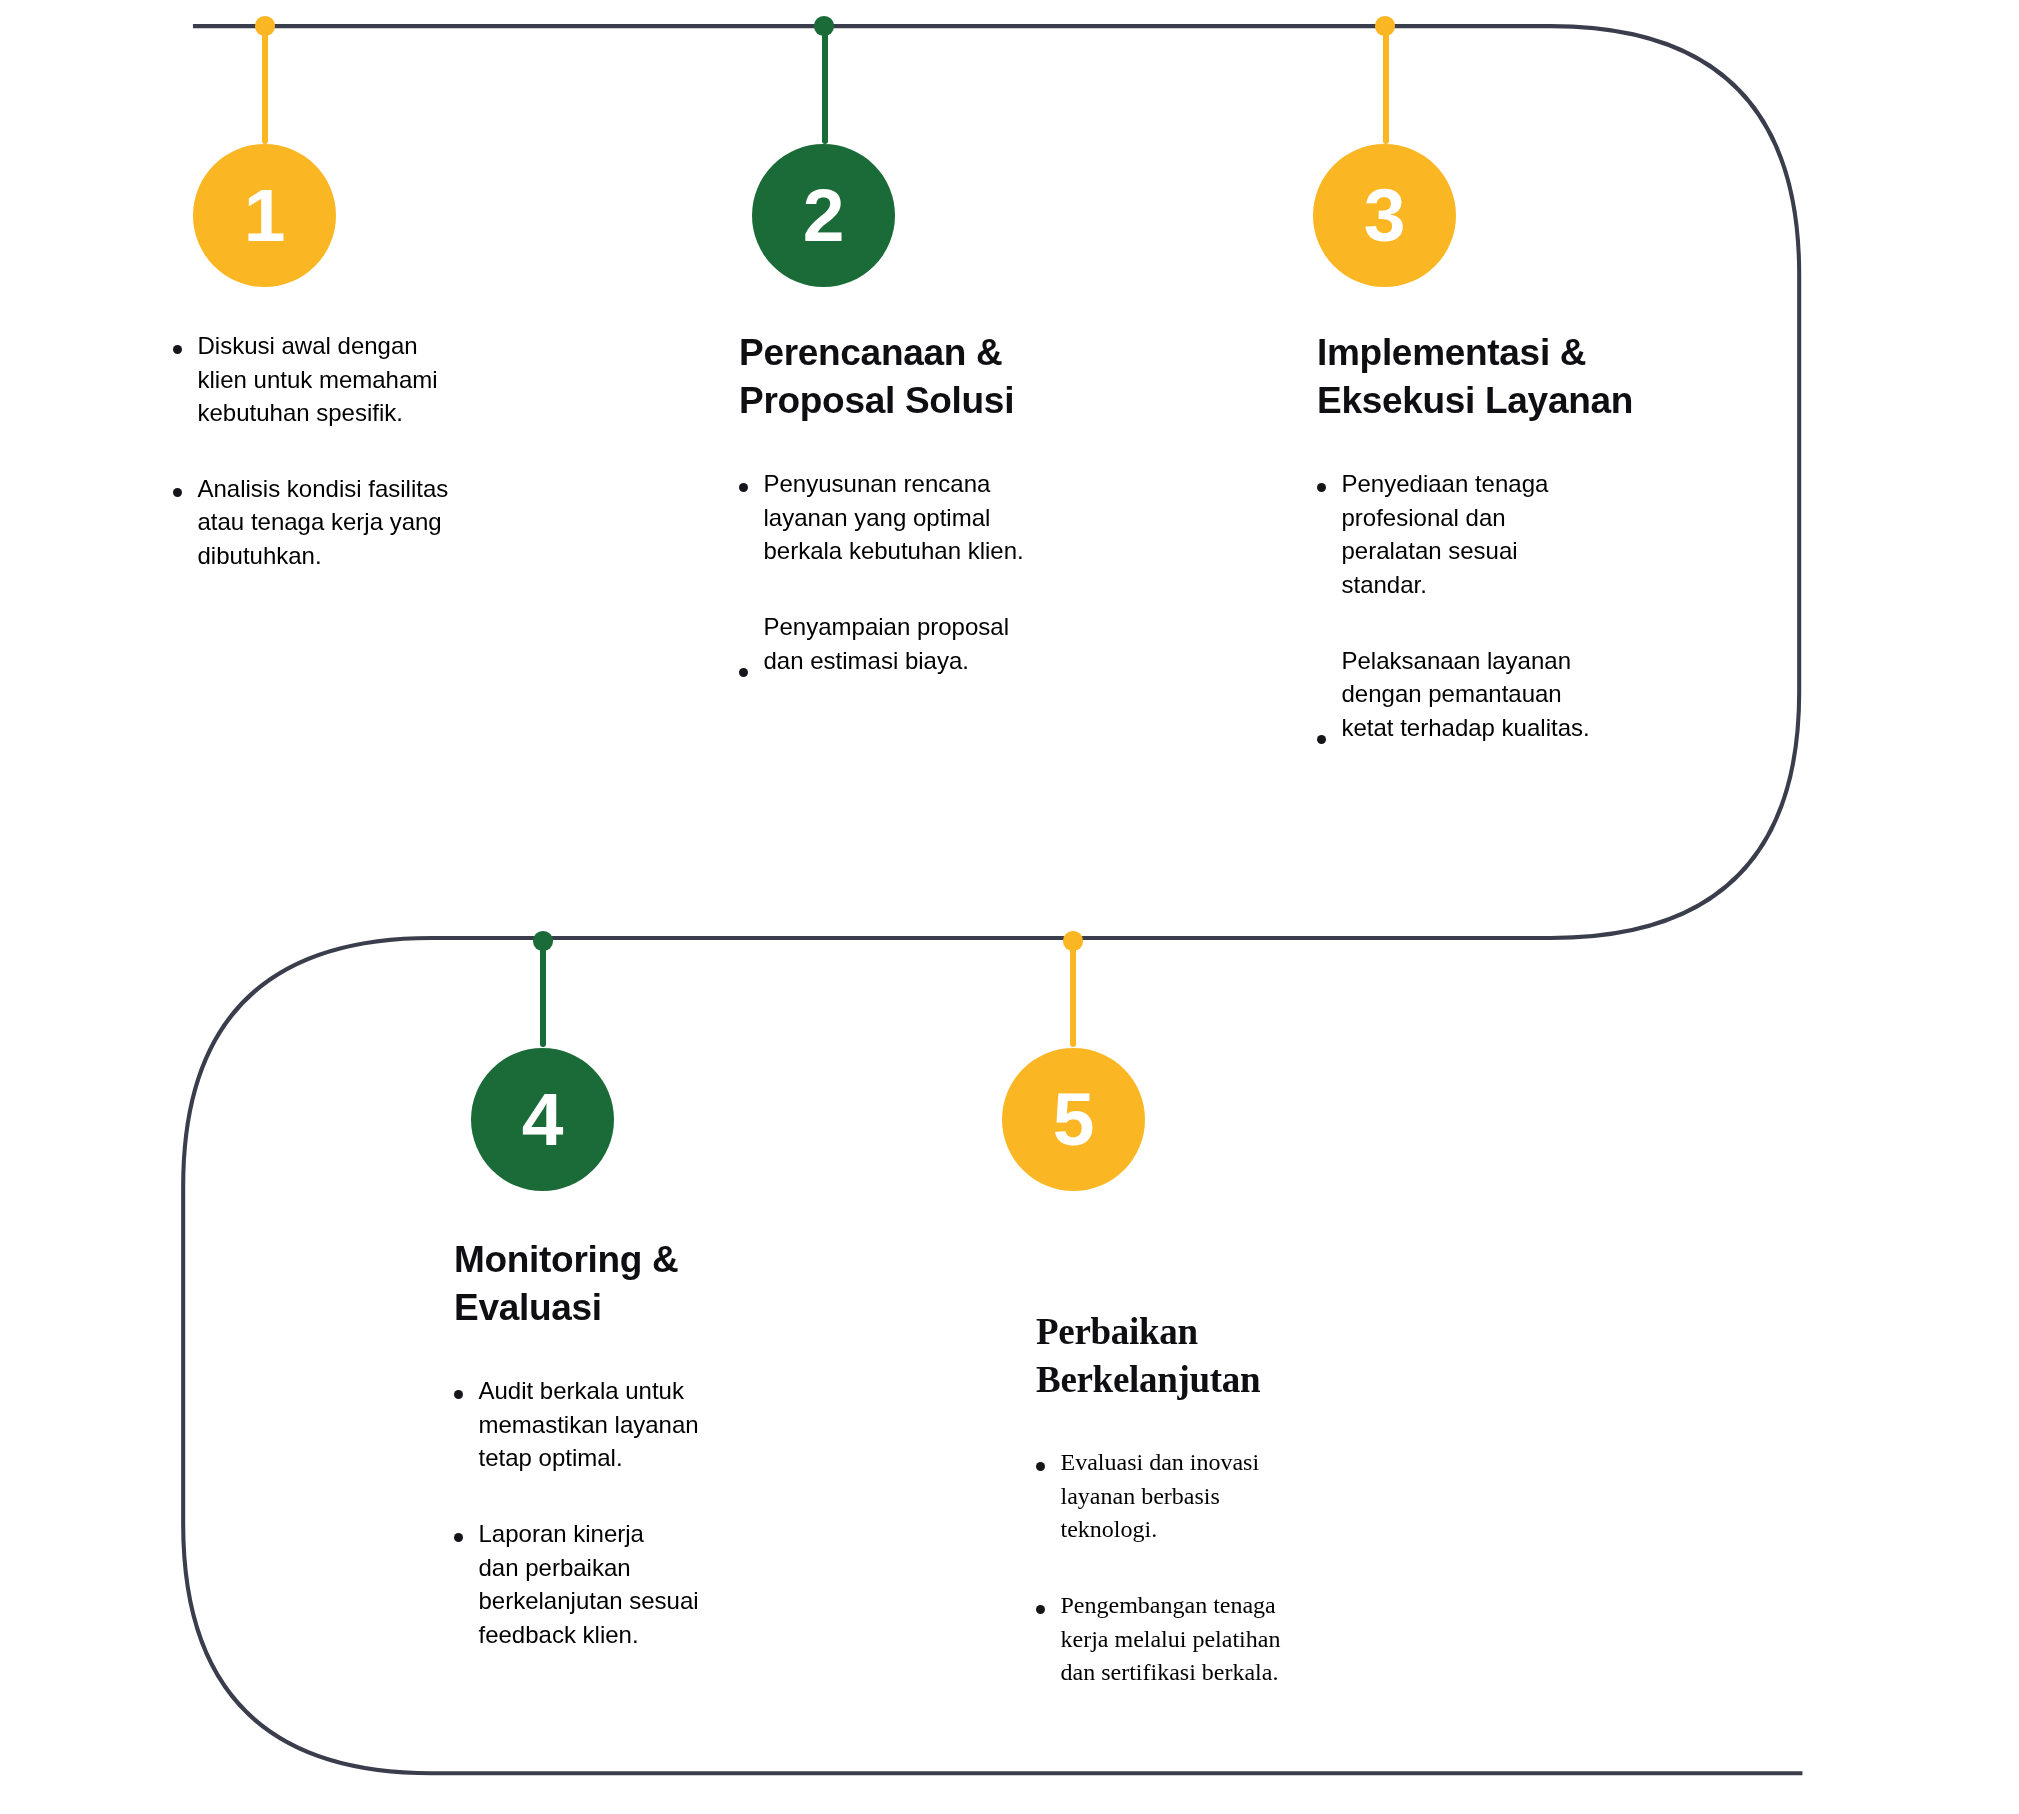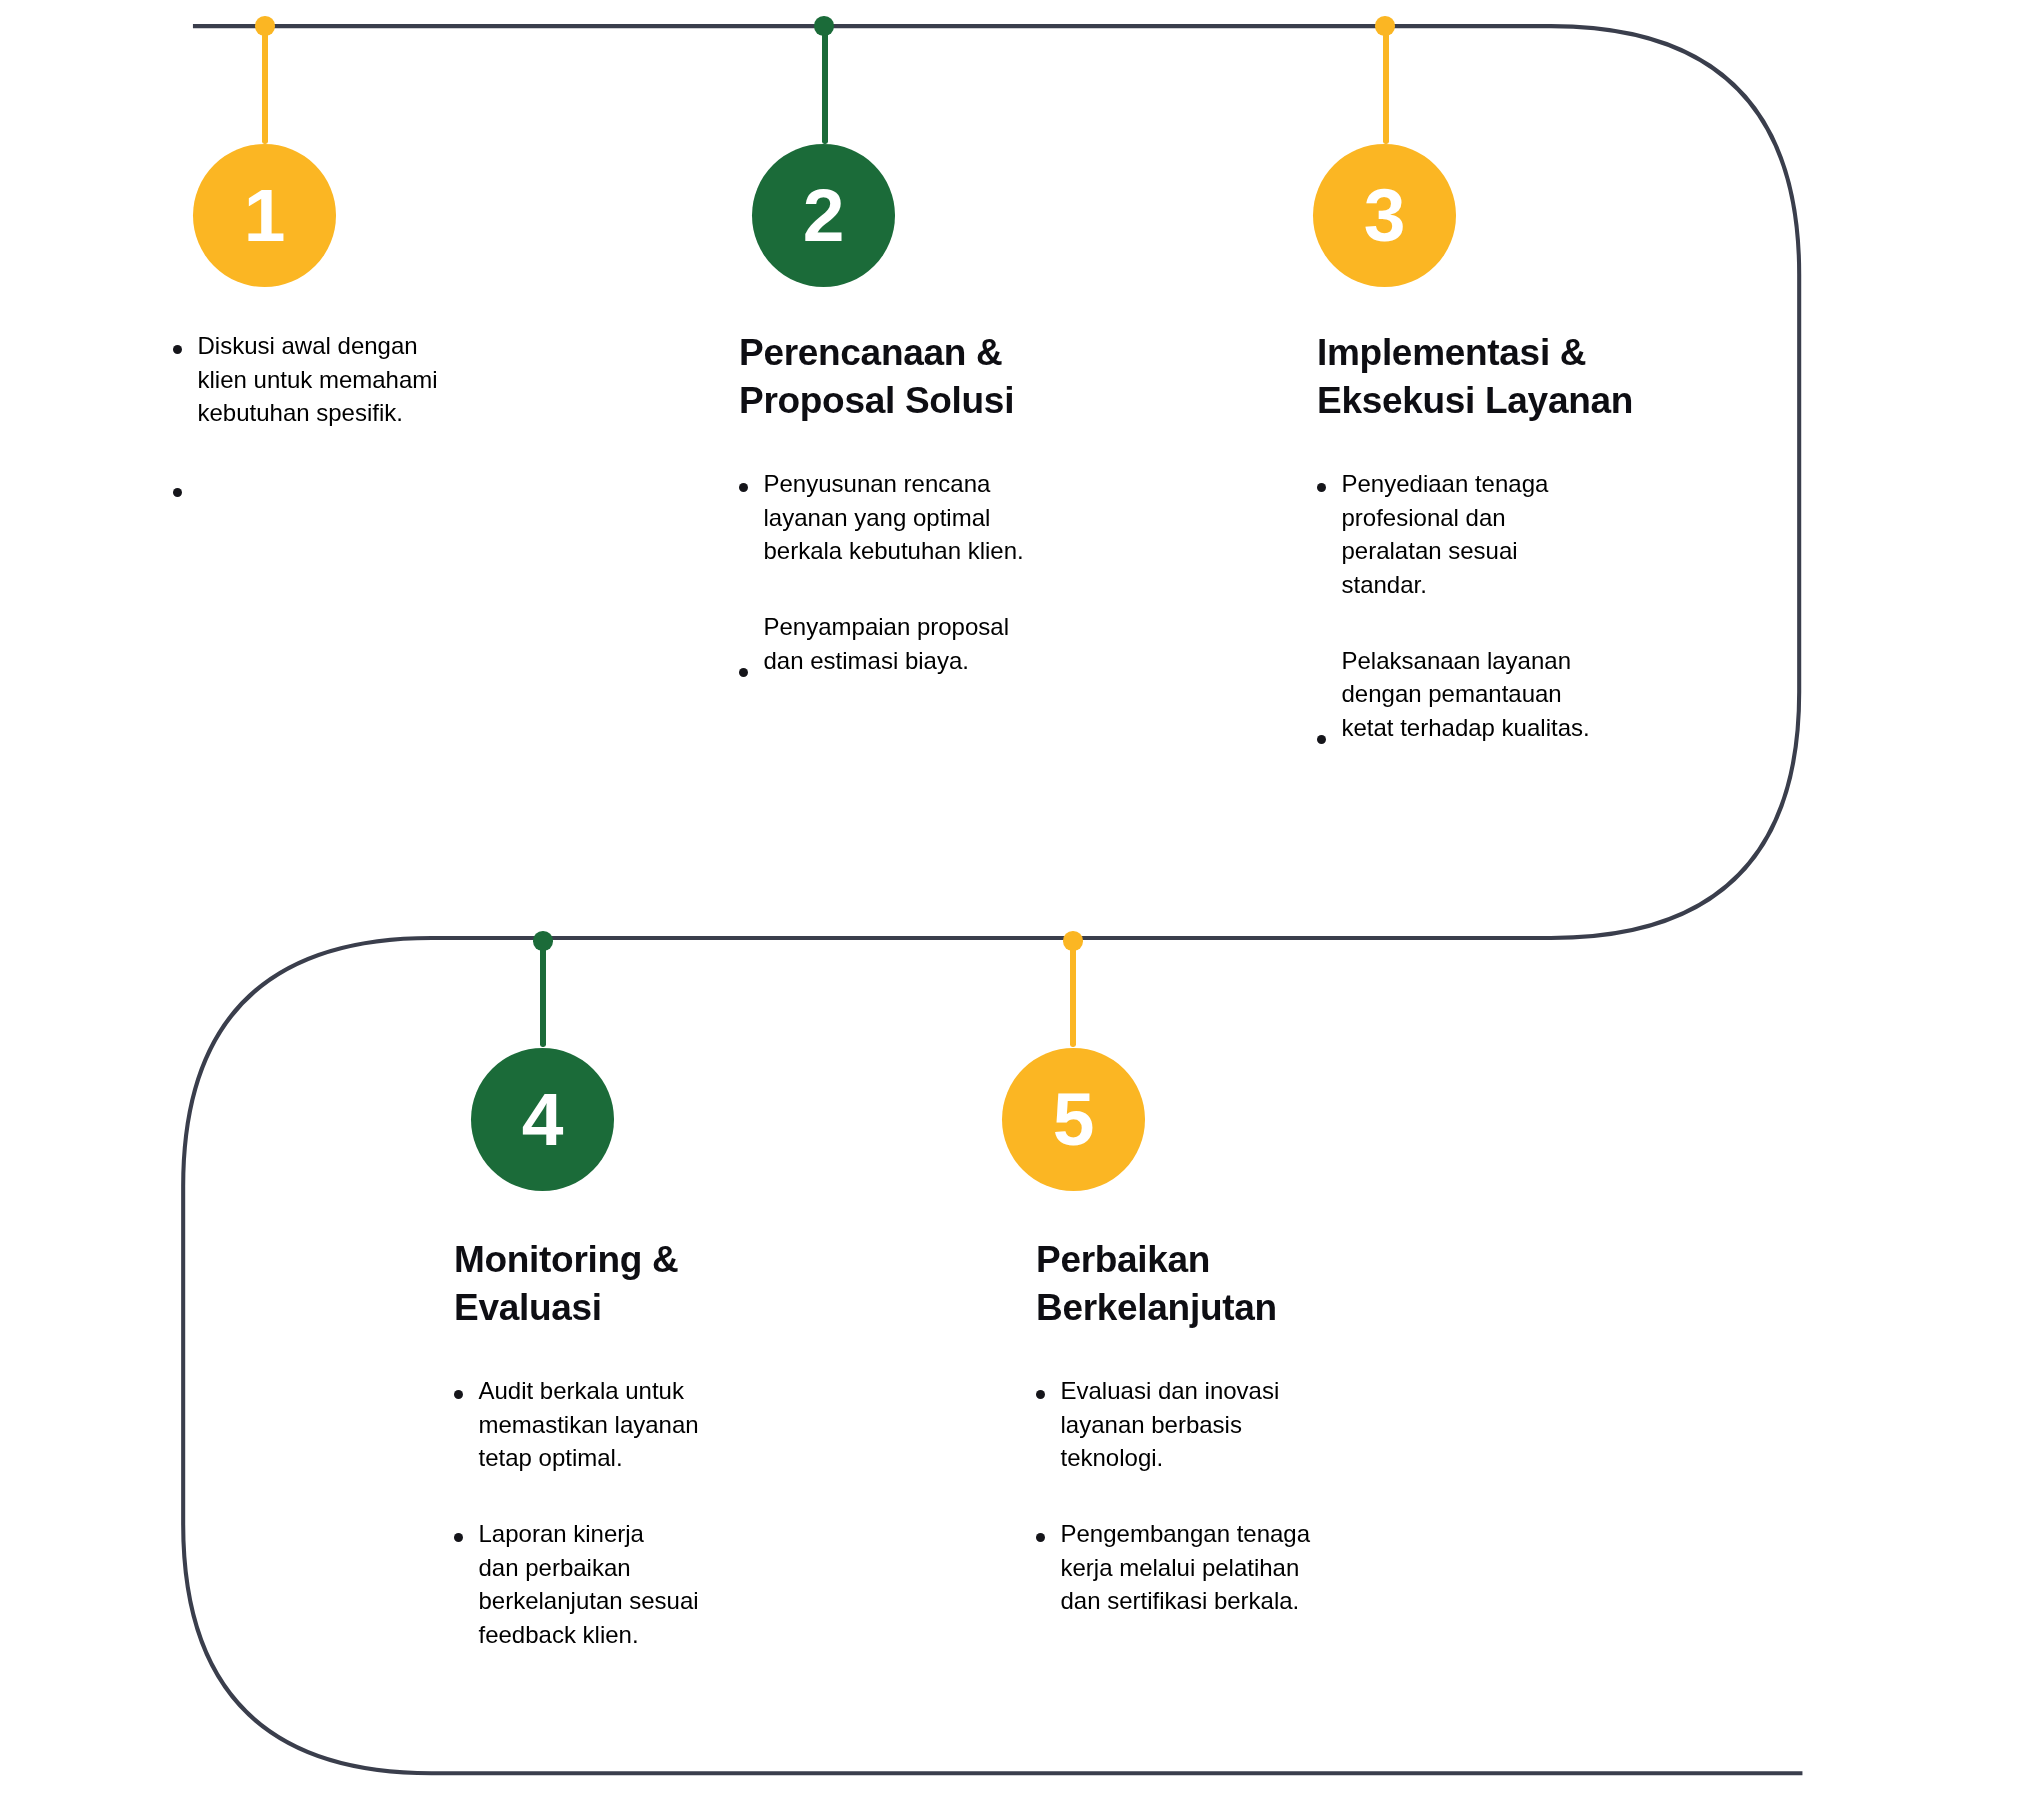--- a/index.html
+++ b/index.html
@@ -38,21 +38,21 @@
   .circle-2{left:752px;top:144px;}
   .circle-3{left:1313px;top:144px;}
   .circle-4{left:471px;top:1048px;}
   .circle-5{left:1002px;top:1048px;}
 
   .col{position:absolute;}
   .col-1{left:173px;top:329px;width:391px;}
   .col-2{left:739px;top:329px;width:407px;}
   .col-3{left:1317px;top:329px;width:407px;}
   .col-4{left:454px;top:1236px;width:391px;}
-  .col-5{left:1036px;top:1236px;width:415px;}
+  .col-5{left:1036px;top:1308px;width:415px;font-family:Liberation Serif, serif;}
 
   .title{
     margin:0 0 42px 0;
     font-size:37px;font-weight:700;line-height:1.3;
     letter-spacing:-0.3px;color:#0e0e13;white-space:pre-line;
   }
   .li{display:flex;margin-bottom:42px;}
   .li .dot{
     flex:0 0 9px;width:9px;height:9px;border-radius:50%;
     background:#15151a;margin-right:15.5px;margin-top:16.3px;
@@ -77,20 +77,23 @@
 </div>
 <div class="col col-1">
   <div class="li">
     <span class="dot"></span>
     <span class="text">Diskusi awal dengan
 klien untuk memahami
 kebutuhan spesifik.</span>
   </div>
   <div class="li">
     <span class="dot"></span>
+    <span class="text">Analisis kondisi fasilitas
+atau tenaga kerja yang
+dibutuhkan.</span>
   </div>
 </div>
 
 <div class="stem stem-2 accent-bg green"></div>
 <div class="node-dot dot-2 accent-bg green"></div>
 <div class="step-circle circle-2 accent-bg green">
   <span>2</span>
 </div>
 <div class="col col-2">
   <h2 class="title">Perencanaan &amp;

